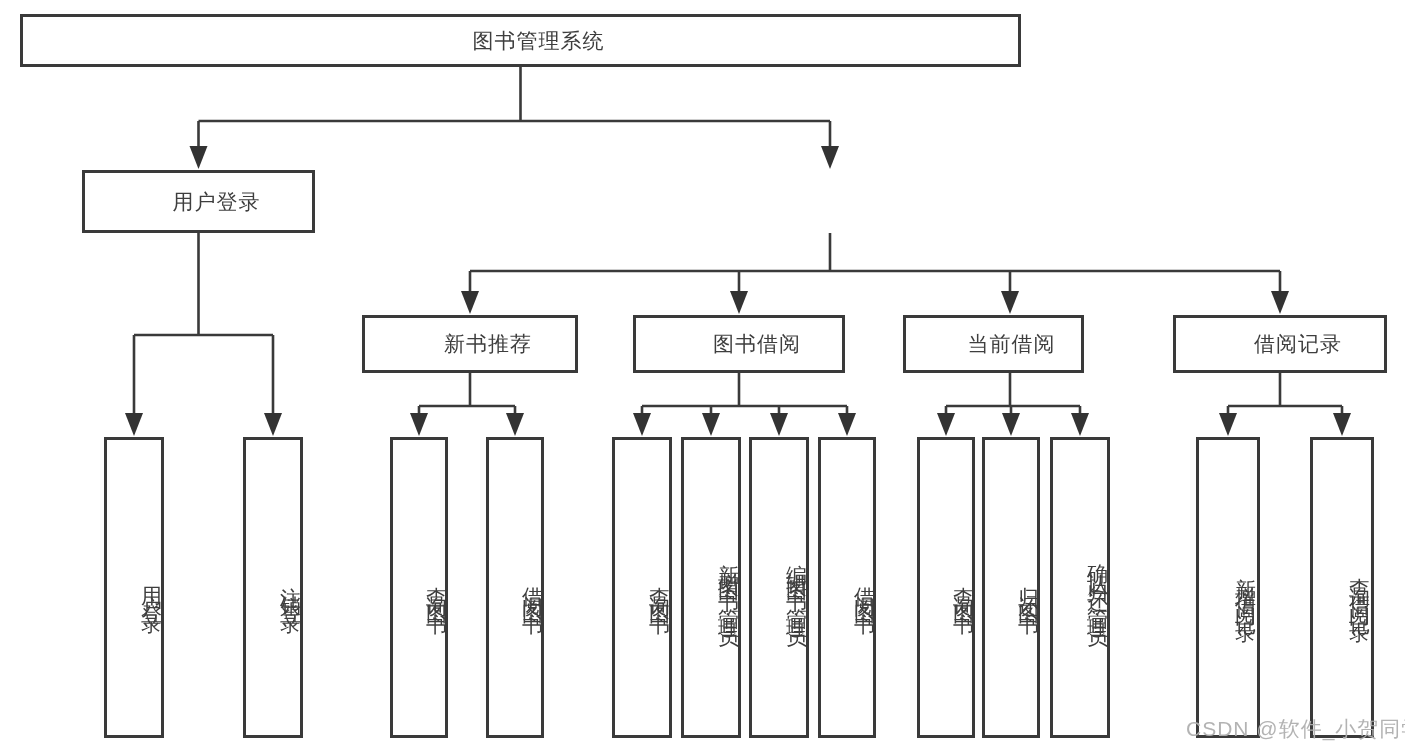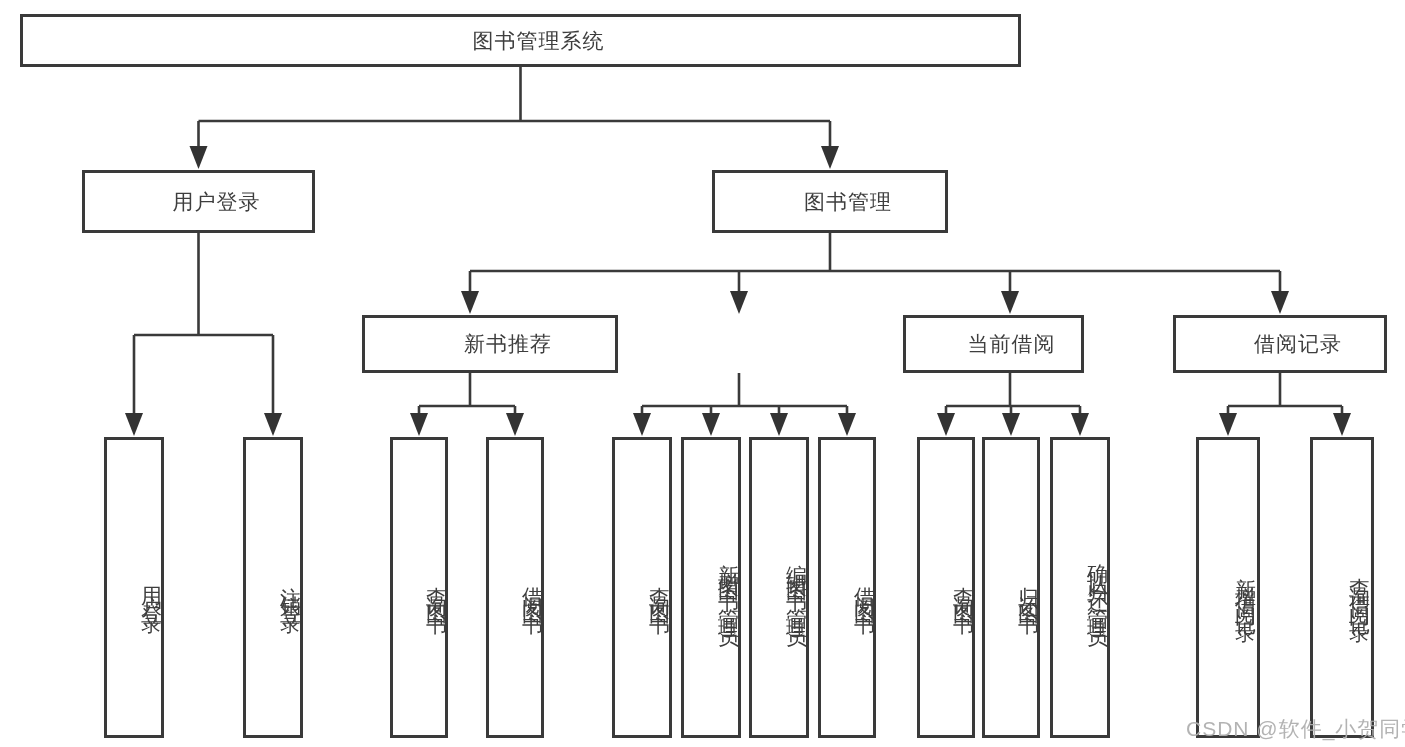--- a/index.html
+++ b/index.html
@@ -43,21 +43,21 @@
     color:rgba(175,175,175,0.95);
     letter-spacing:1px;
     z-index:3;
     white-space:nowrap;
   }
 
   
   #n-root  { left:20px;  top:14px;  width:1001px; height:53px; }
   #n-l2a   { left:82px;  top:170px; width:233px;  height:63px; }
   #n-l2b   { left:712px; top:170px; width:236px;  height:63px; }
-  #n-l3a   { left:362px; top:315px; width:256px;  height:58px; }
+  #n-l3a   { left:362px; top:315px; width:216px;  height:58px; }
   #n-l3b   { left:633px; top:315px; width:212px;  height:58px; }
   #n-l3c   { left:903px; top:315px; width:181px;  height:58px; }
   #n-l3d   { left:1173px;top:315px; width:214px;  height:58px; }
   #n-L0  { left:104px;  top:437px; width:60px; height:301px; }
   #n-L1  { left:243px;  top:437px; width:60px; height:301px; }
   #n-L2  { left:390px;  top:437px; width:58px; height:301px; }
   #n-L3  { left:486px;  top:437px; width:58px; height:301px; }
   #n-L4  { left:612px;  top:437px; width:60px; height:301px; }
   #n-L5  { left:681px;  top:437px; width:60px; height:301px; }
   #n-L6  { left:749px;  top:437px; width:60px; height:301px; }
@@ -105,23 +105,23 @@
     <polygon points="1071,413 1089,413 1080,436"></polygon>
 
     <path d="M1280,373 V406 M1228,406 H1342 M1228,406 V414 M1342,406 V414"></path>
     <polygon points="1219,413 1237,413 1228,436"></polygon>
     <polygon points="1333,413 1351,413 1342,436"></polygon>
   </svg>
 
   <div class="node" id="n-root">图书管理系统</div>
 
   <div class="node" id="n-l2a">用户登录</div>
-  <div class="node" id="n-l2b">图书管理</div>
 
   <div class="node" id="n-l3a">新书推荐</div>
+  <div class="node" id="n-l3b">图书借阅</div>
   <div class="node" id="n-l3c">当前借阅</div>
   <div class="node" id="n-l3d">借阅记录</div>
 
   <div class="node vnode" id="n-L0">用户登录</div>
   <div class="node vnode" id="n-L1">注销登录</div>
 
   <div class="node vnode" id="n-L2">查询图书</div>
   <div class="node vnode" id="n-L3">借阅图书</div>
 
   <div class="node vnode" id="n-L4">查询图书</div>

